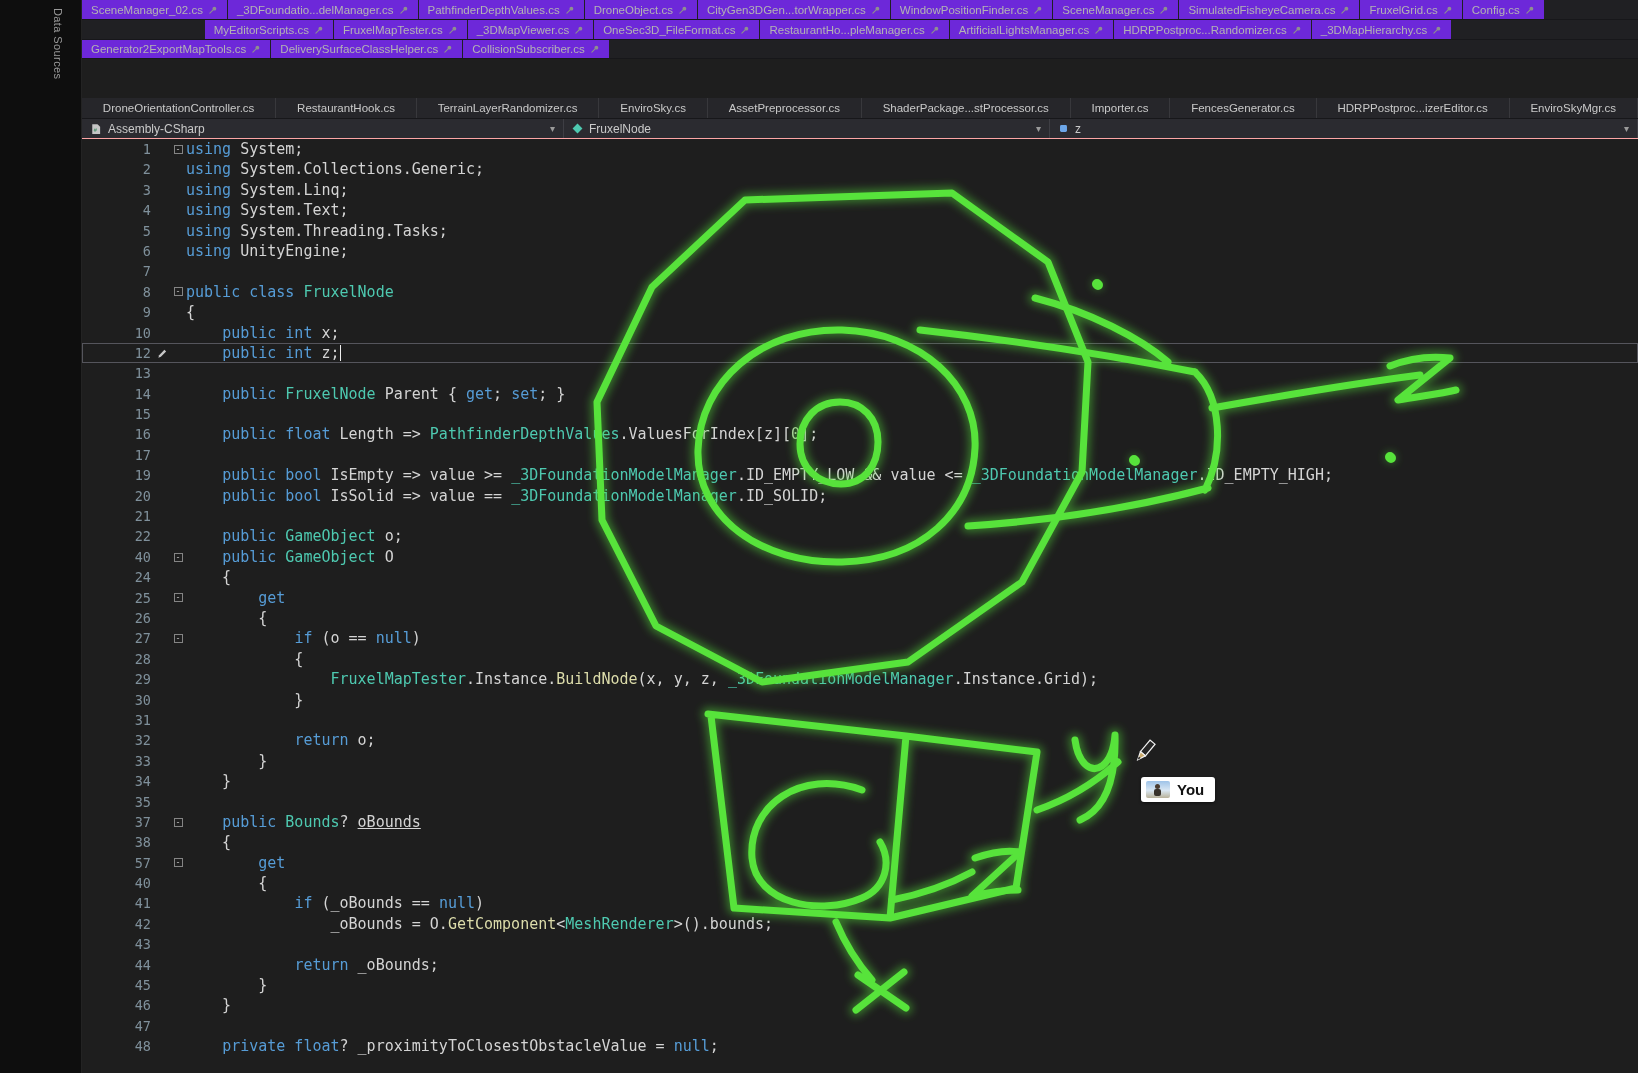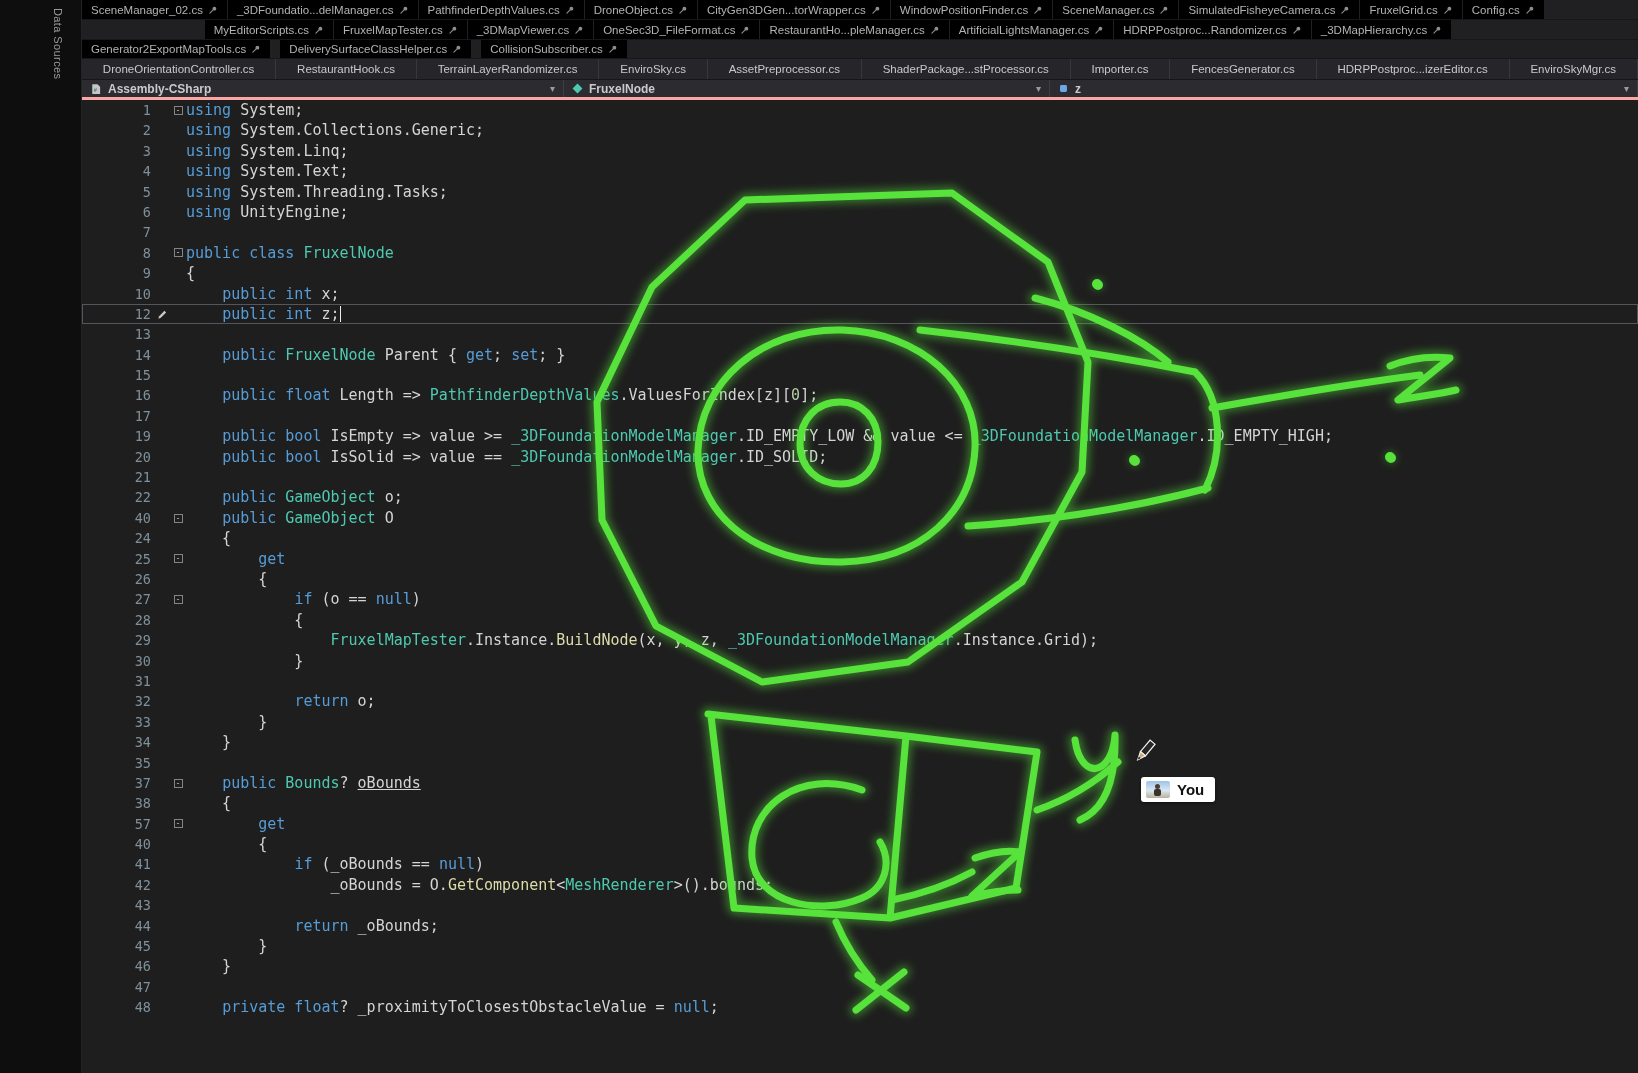--- a/index.html
+++ b/index.html
@@ -13,32 +13,32 @@
   .left-rail { position:absolute; left:0; top:0; width:82px; height:100%;
                background:#0e0e0e; border-right:1px solid #232323; z-index:2; }
   .rail-label { position:absolute; top:8px; left:52px; writing-mode:vertical-rl;
                 font-size:11px; color:#9a9a9a; letter-spacing:.4px; cursor:default; }
 
   .main { position:absolute; left:82px; top:0; width:1556px; height:100%; }
 
   
   .tabrow { display:flex; align-items:stretch; background:#202023;
             border-bottom:1px solid #17171a; overflow:hidden; }
-  .r1,.r2 { height:20px; } .r3 { height:19px;gap:9px; } .r4 { height:21px; background:#26262a; }
+  .r1,.r2 { height:20px; } .r3 { height:19px; } .r4 { height:21px; background:#26262a;margin-top:39px; }
   .tab { display:flex; align-items:center; gap:5px; padding:0 9px; flex:0 0 auto;
-         background:#000000; margin-right:1px; color:#b3b3b3; font-size:11.5px;
+         background:#6d28d9; margin-right:1px; color:#b3b3b3; font-size:11.5px;
          white-space:nowrap; cursor:default; }
   .tab.active { background:#3d3d44; color:#ffffff; box-shadow:inset 0 -2px 0 var(--accent);margin-top:30px; }
   .r4 .tab { flex:1 1 auto; justify-content:center; background:#26262a;
              border-right:1px solid #38383c; margin-right:0; color:#c9c9c9; }
   .pin { display:inline-flex; align-items:center; }
   .tab-close { color:#d6d6d6; font-size:13px; line-height:1; margin-left:2px; }
 
   
-  .navbar { display:flex; height:20px; background:#2b2b30; border-bottom:3px solid #fca5a5;font-weight:bold; }
+  .navbar { display:flex; height:20px; background:#2b2b30; border-bottom:1px solid #fca5a5; }
   .combo { display:flex; align-items:center; gap:6px; padding:0 8px;
            border-right:1px solid #3e3e44; font-size:12px; color:#cacaca; }
   .c1 { width:482px; } .c2 { width:486px; } .c3 { flex:1; }
   .chev { margin-left:auto; color:#9a9a9a; font-size:10px; }
   .ic { display:inline-flex; align-items:center; }
 
   
   .editor { position:relative; width:1556px; height:973px; overflow:hidden;
             font-family:"DejaVu Sans Mono","Liberation Mono",monospace;
             font-size:15px; line-height:20.4px; }

